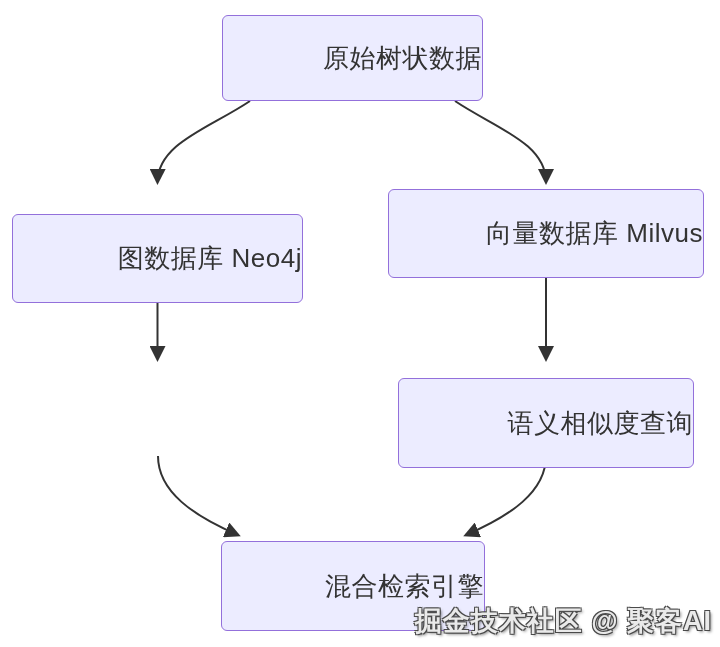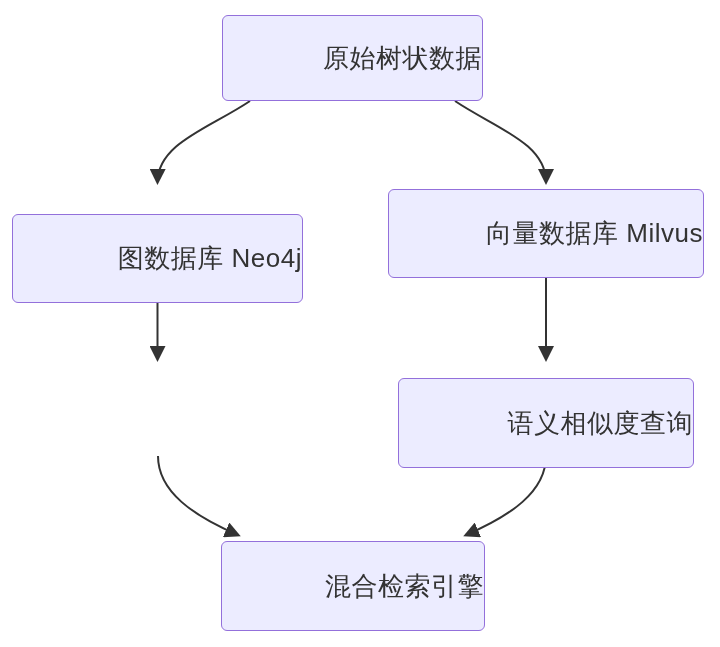--- a/index.html
+++ b/index.html
@@ -93,14 +93,15 @@
 
 
   <div class="node node-semantic">
     <span>语义相似度查询</span>
   </div>
 
   <div class="node node-hybrid">
     <span>混合检索引擎</span>
   </div>
 
+  <div class="watermark">掘金技术社区 @ 聚客AI</div>
 
 </div>
 
 </body></html>

